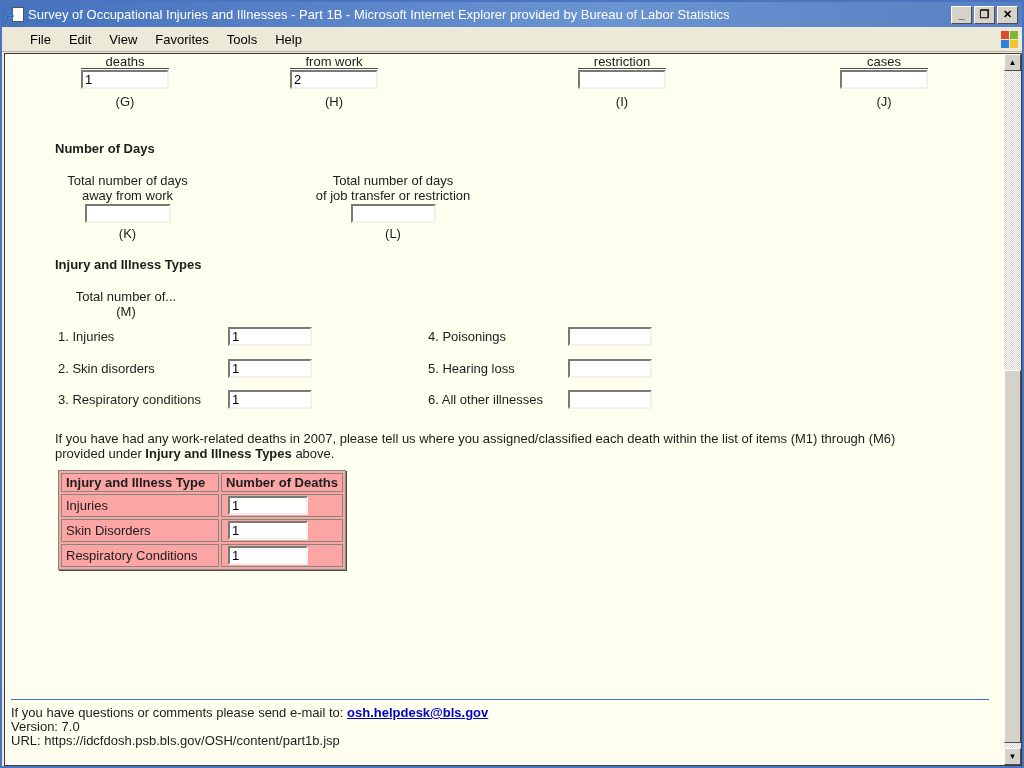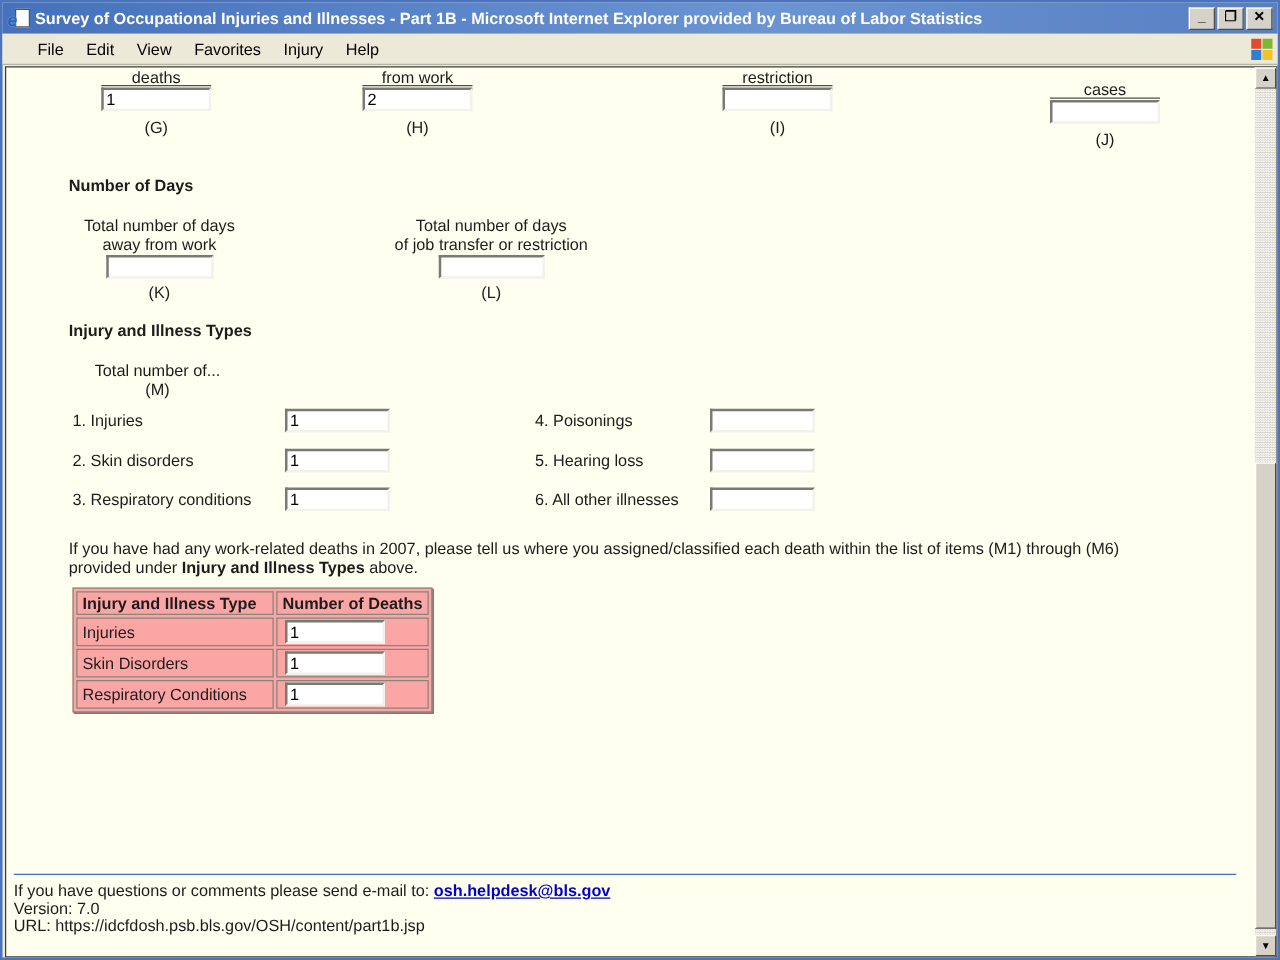--- a/index.html
+++ b/index.html
@@ -8,21 +8,21 @@
 
   .window { position:relative; width:1024px; height:768px; background:#ece9d8; border:2px solid #4a74c0; }
 
   
   .titlebar { position:absolute; left:0; top:0; right:0; height:25px;
     background:linear-gradient(to right,#4571bd,#6b94d2 60%,#577fc2);
     display:flex; align-items:center; padding:0 4px; }
   .ie-icon { width:18px; height:16px; position:relative; margin-right:4px; }
   .ie-icon .page { position:absolute; right:0; top:0; width:12px; height:15px; background:#fff; border:1px solid #555; }
   .ie-icon .e { position:absolute; left:0; top:1px; font-weight:bold; font-size:14px; color:#2a63c0; font-style:italic; text-shadow:0 0 1px #9cc; }
-  .title-text { color:#fff; font-weight:bold; font-size:13px; white-space:nowrap; overflow:hidden; flex:1; }
+  .title-text { color:#fff; font-weight:normal; font-size:13px; white-space:nowrap; overflow:hidden; flex:1; }
   .winbtns { display:flex; gap:2px; }
   .winbtn { width:21px; height:18px; background:#d6d2c9; border:1px solid; border-color:#fff #4d4d4d #4d4d4d #fff;
     font-size:11px; font-weight:bold; line-height:15px; text-align:center; color:#000; }
 
   
   .menubar { position:absolute; left:0; top:25px; right:0; height:25px; background:#ece9d8;
     border-bottom:1px solid #b8b4a2; display:flex; align-items:center; padding-left:19px; }
   .menu-item { padding:3px 9px; font-size:13px; color:#000; }
   .winlogo { position:absolute; right:4px; top:4px; width:17px; height:17px; display:grid;
     grid-template-columns:8px 8px; grid-template-rows:8px 8px; gap:1px; }
@@ -93,21 +93,21 @@
       <div class="winbtn">❐</div>
       <div class="winbtn">✕</div>
     </div>
   </div>
 
   <div class="menubar">
     <span class="menu-item">File</span>
     <span class="menu-item">Edit</span>
     <span class="menu-item">View</span>
     <span class="menu-item">Favorites</span>
-    <span class="menu-item">Injury</span>
+    <span class="menu-item">Tools</span>
     <span class="menu-item">Help</span>
     <div class="winlogo">
         <div></div>
         <div></div>
         <div></div>
         <div></div>
       </div>
   </div>
 
   <div class="viewport">
@@ -121,21 +121,21 @@
       <div class="fgroup" style="left:285px; top:1px;">
         <span class="flabel">from work</span>
         <input class="tb" style="left: 0px; top: 15px; width: 88px;" value="2">
         <div class="ftag">(H)</div>
       </div>
       <div class="fgroup" style="left:573px; top:1px;">
         <span class="flabel">restriction</span>
         <input class="tb" style="left: 0px; top: 15px; width: 88px;" value="">
         <div class="ftag">(I)</div>
       </div>
-      <div class="fgroup" style="left:835px; top:11px;">
+      <div class="fgroup" style="left:835px; top:1px;">
         <span class="flabel">cases</span>
         <input class="tb" style="left: 0px; top: 15px; width: 88px;" value="">
         <div class="ftag">(J)</div>
       </div>
 
       <div class="heading" style="left:50px; top:87px;">Number of Days</div>
 
       <div class="kl-group" style="left:45px; top:119px; width:155px;">
         <div>Total number of days</div>
         <div>away from work</div>

